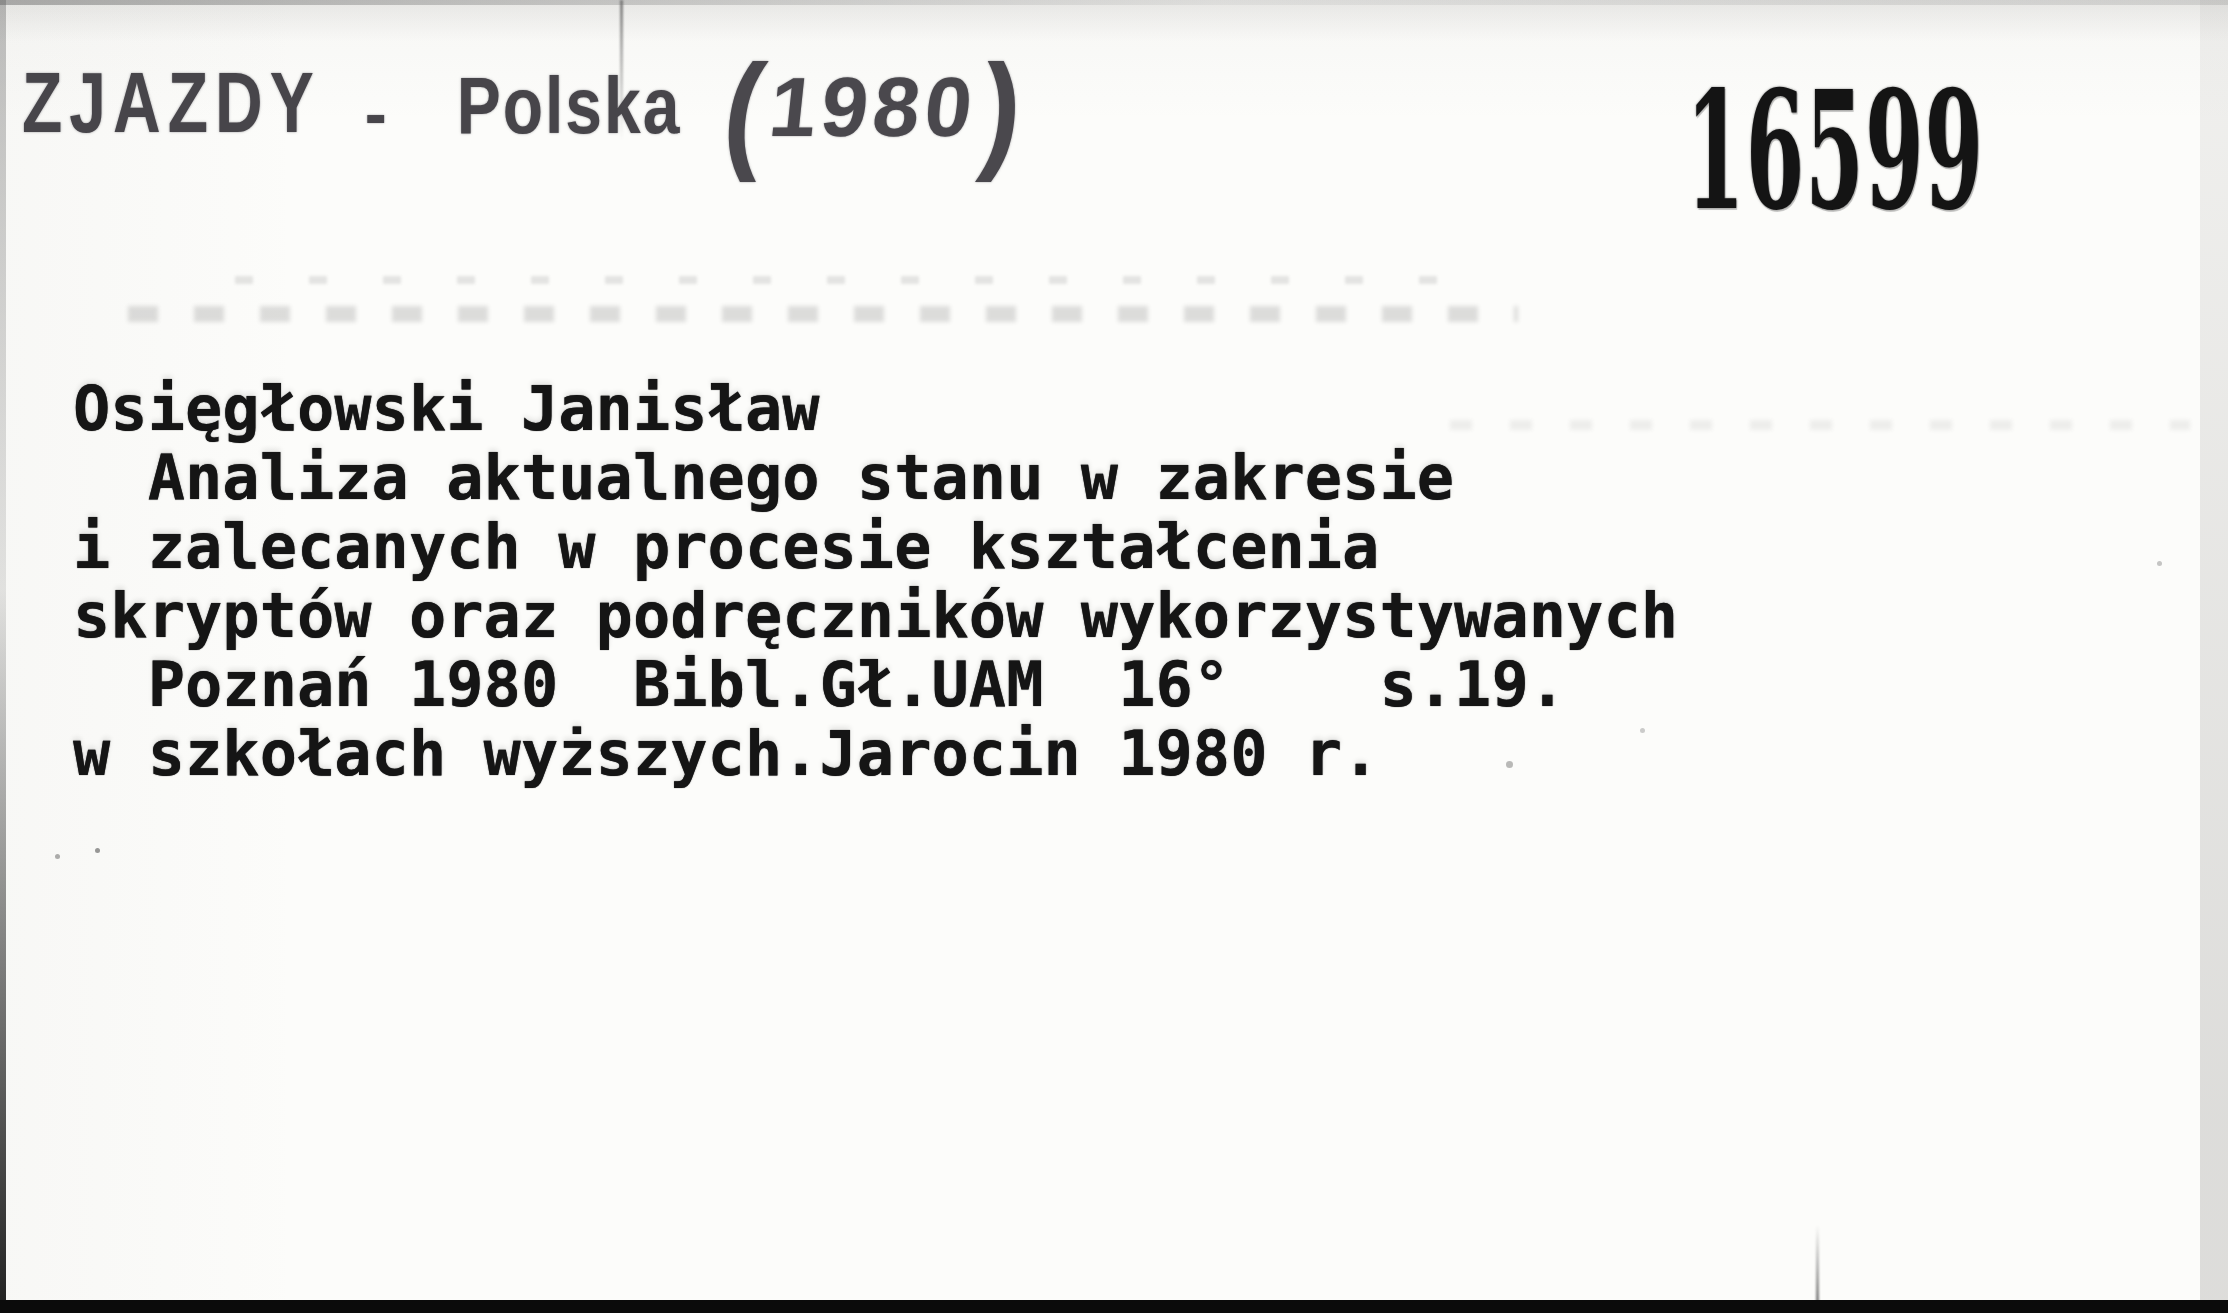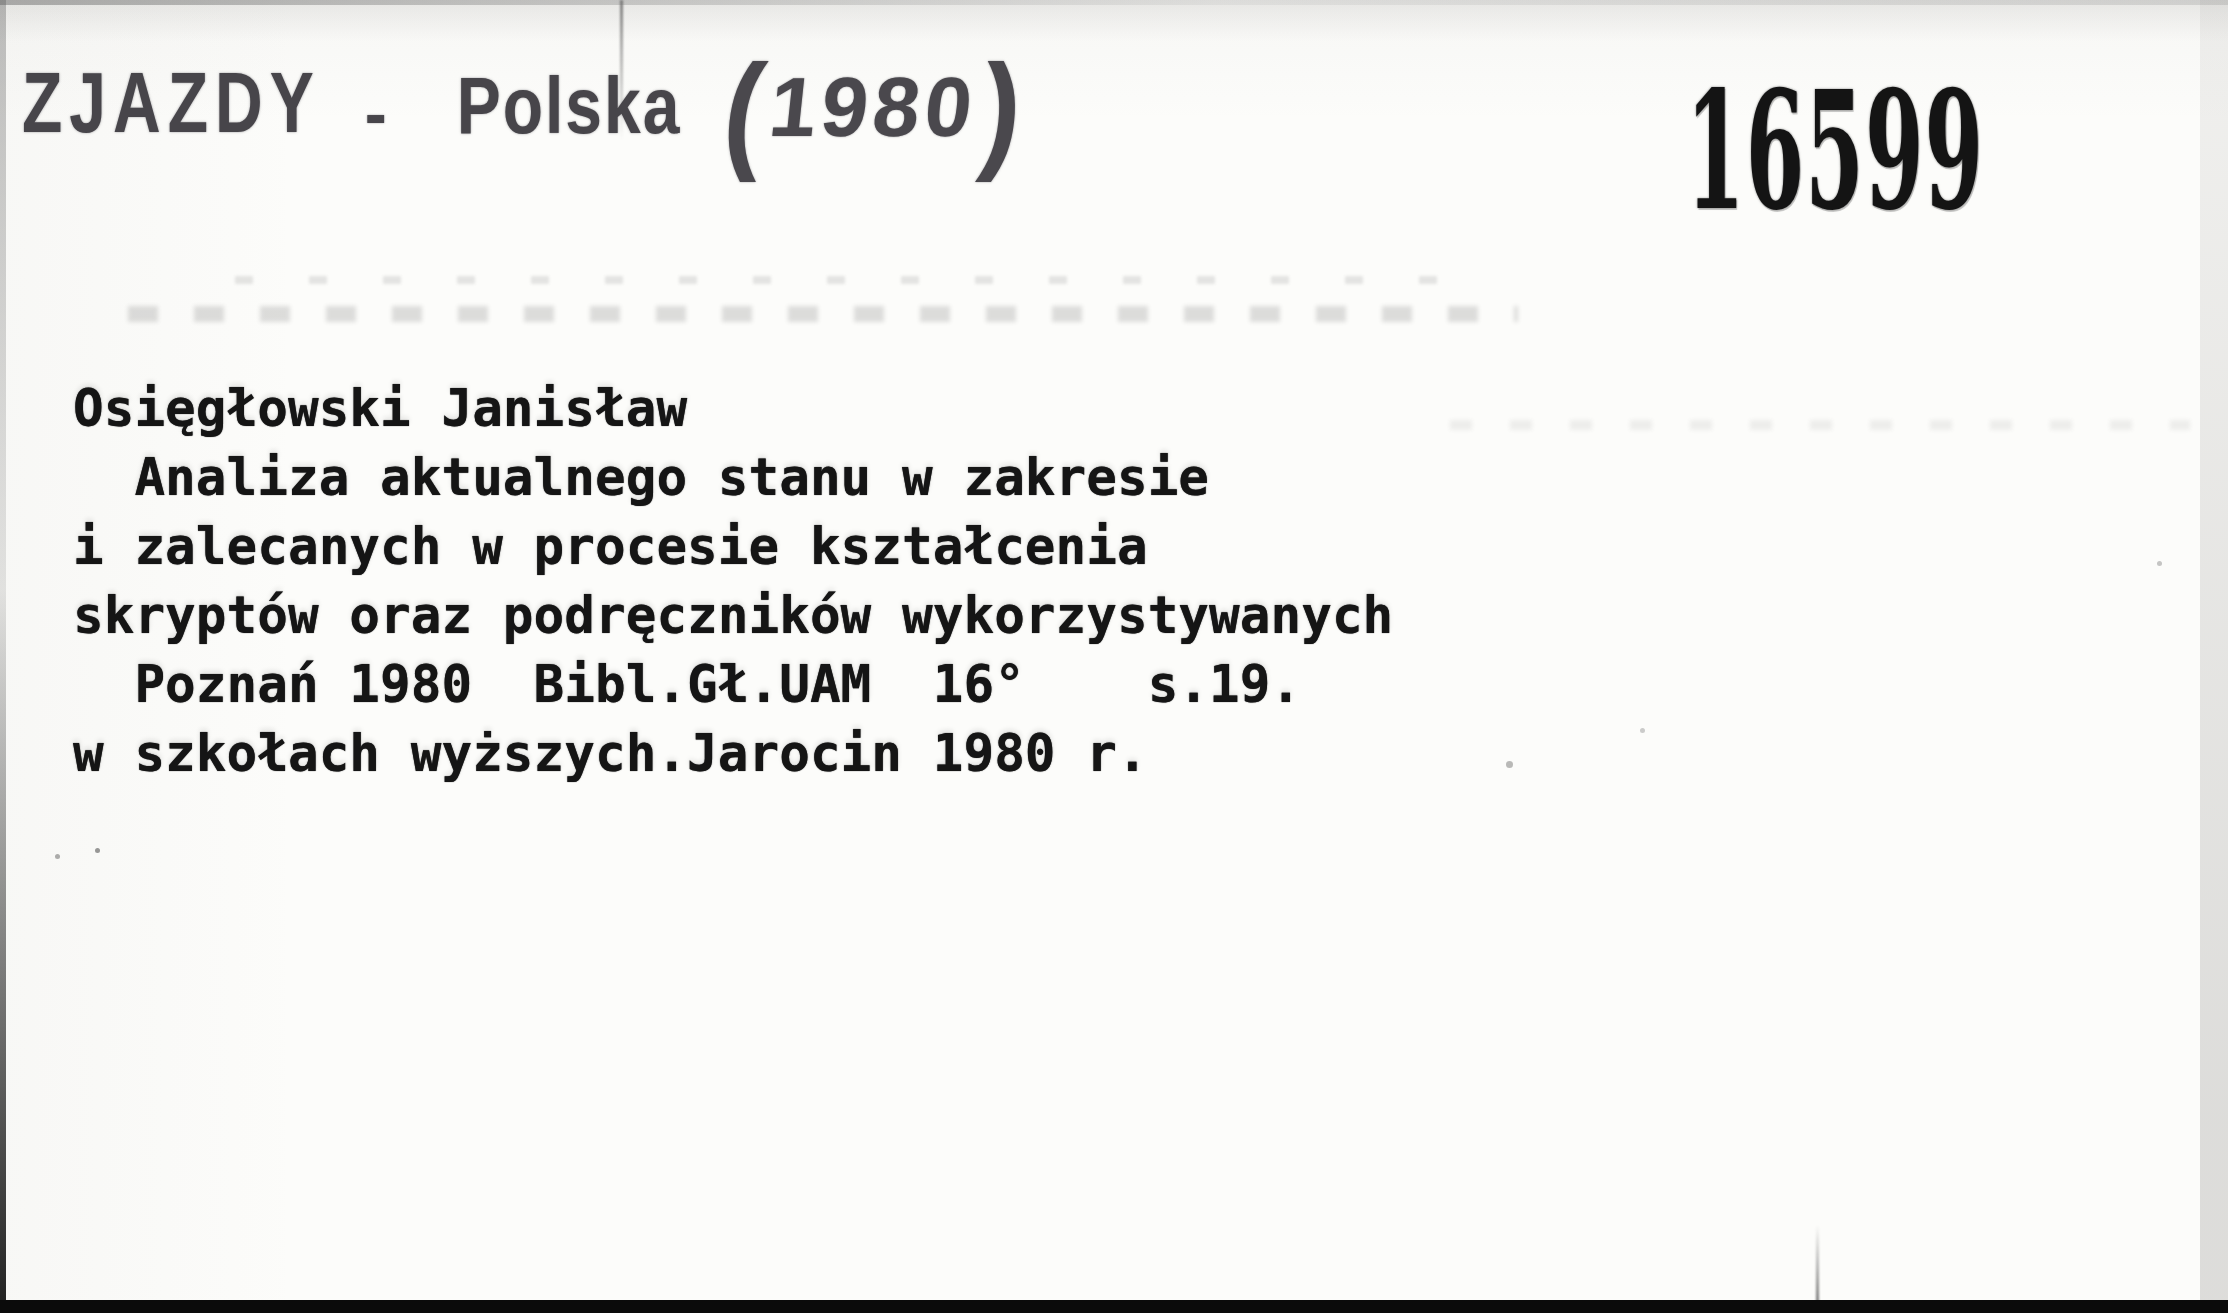--- a/index.html
+++ b/index.html
@@ -87,21 +87,21 @@
     transform-origin: left top;
     text-shadow: 0 0 3px rgba(10,10,10,0.55), 2px 2px 0 rgba(10,10,10,0.18);
     white-space: nowrap;
   }
 
   
   .body-block {
     position: absolute;
     left: 73px;
     top: 374px;
-    font-size: 51px;
+    font-size: 62px;
     line-height: 69px;
     font-weight: bold;
     color: #151515;
     text-shadow: 0 -3px 5px rgba(25,25,25,0.10), 0 0 1px rgba(0,0,0,0.85);
   }
   .body-line {
     white-space: pre;
   }
 
   

